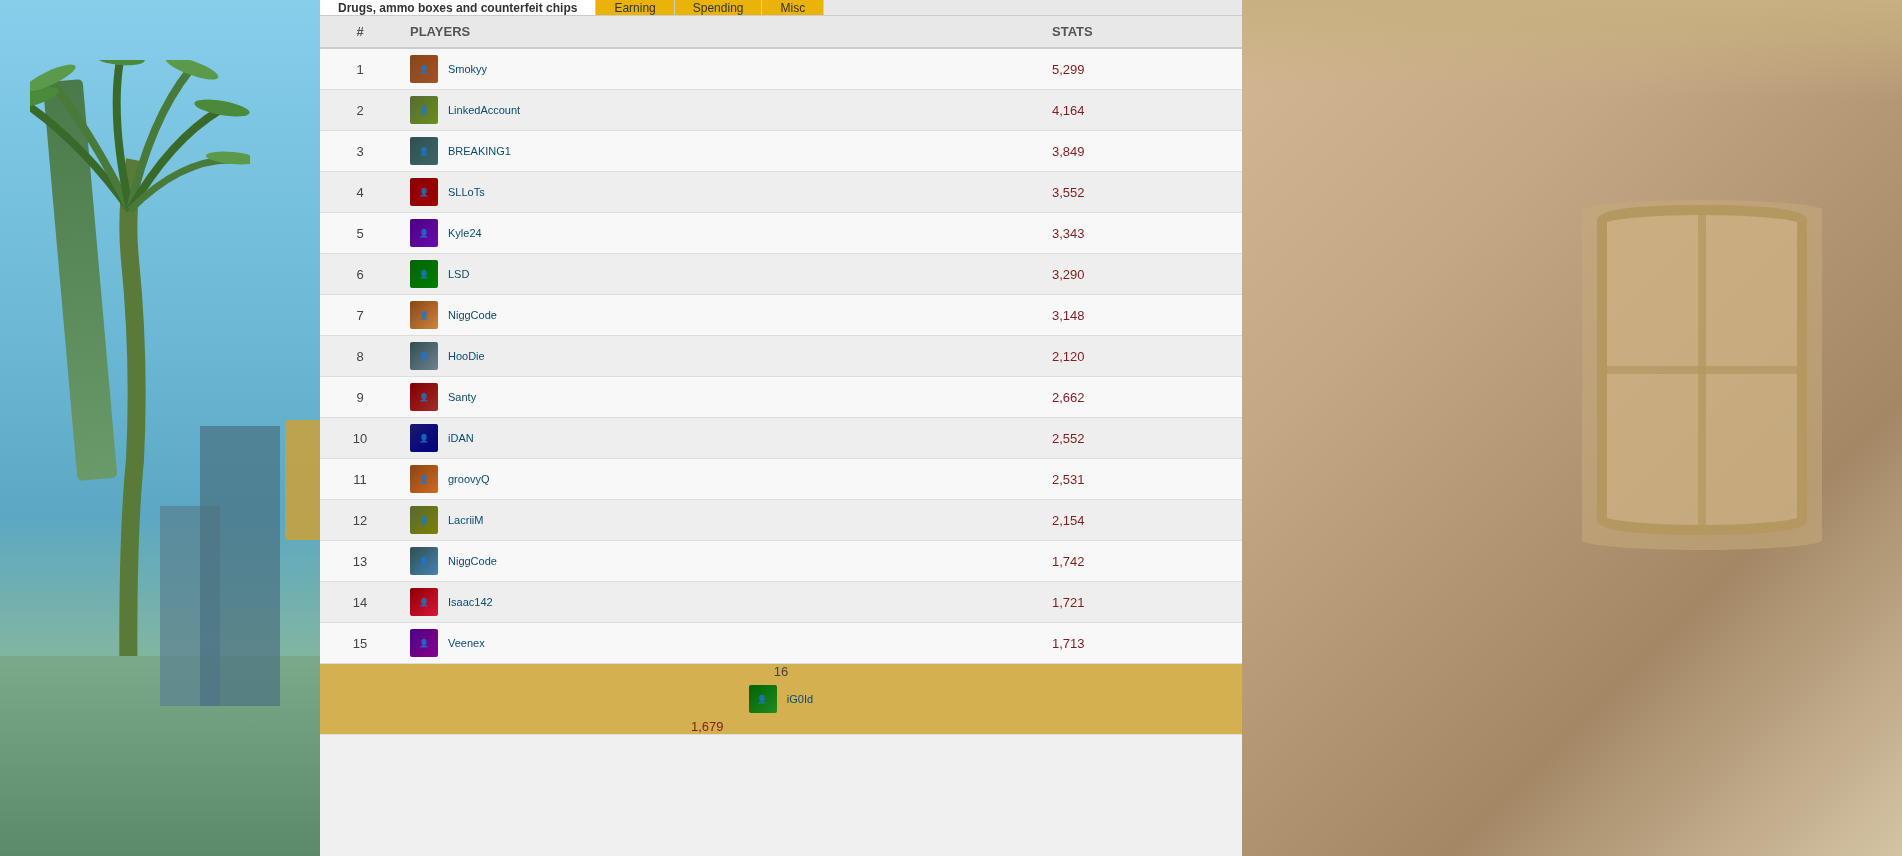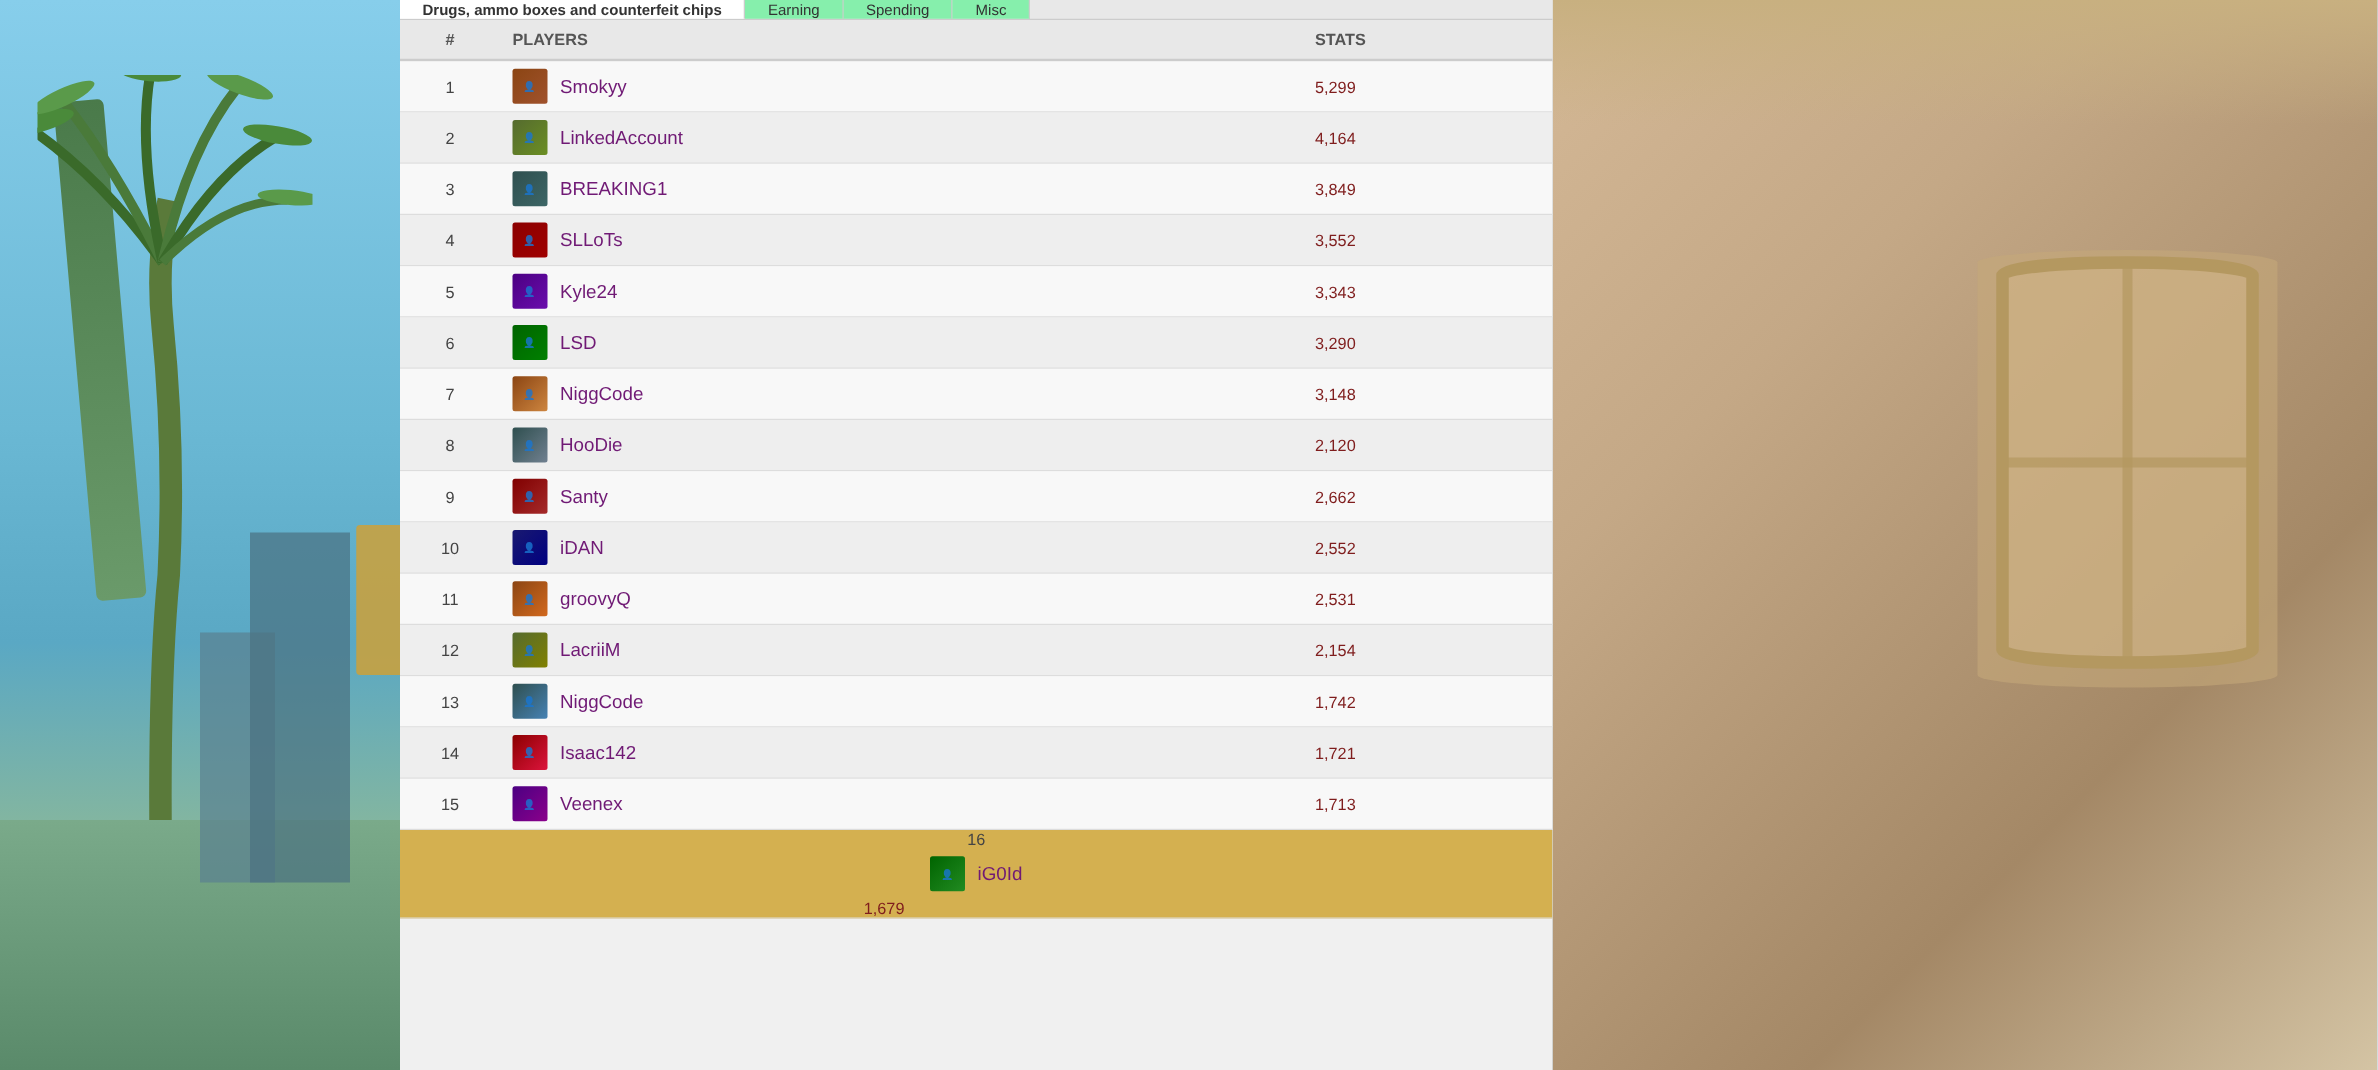--- a/index.html
+++ b/index.html
@@ -63,21 +63,21 @@
     }
 
     .tab {
       padding: 6px 18px;
       font-size: 12px;
       color: #333;
       cursor: pointer;
       border-right: 1px solid #ccc;
       display: flex;
       align-items: center;
-      background: #86efac;
+      background: #eab308;
       white-space: nowrap;
     }
 
     .tab.active {
       background: #ffffff;
       font-weight: bold;
     }
 
     
     .table-header {
@@ -177,22 +177,22 @@
     .avatar-9 { background: linear-gradient(135deg, #800000, #A52A2A); }
     .avatar-10 { background: linear-gradient(135deg, #191970, #000080); }
     .avatar-11 { background: linear-gradient(135deg, #8B4513, #D2691E); }
     .avatar-12 { background: linear-gradient(135deg, #556B2F, #808000); }
     .avatar-13 { background: linear-gradient(135deg, #2F4F4F, #4682B4); }
     .avatar-14 { background: linear-gradient(135deg, #8B0000, #DC143C); }
     .avatar-15 { background: linear-gradient(135deg, #4B0082, #8B008B); }
     .avatar-16 { background: linear-gradient(135deg, #006400, #228B22); }
 
     .player-name {
-      font-size: 15px;
-      color: #701a75;
+      font-size: 11px;
+      color: #0c4a6e;
     }
 
     .row-stats {
       width: 200px;
       font-size: 13px;
       color: #7f1d1d;
       padding-left: 10px;
     }
   </style>
 </head>

